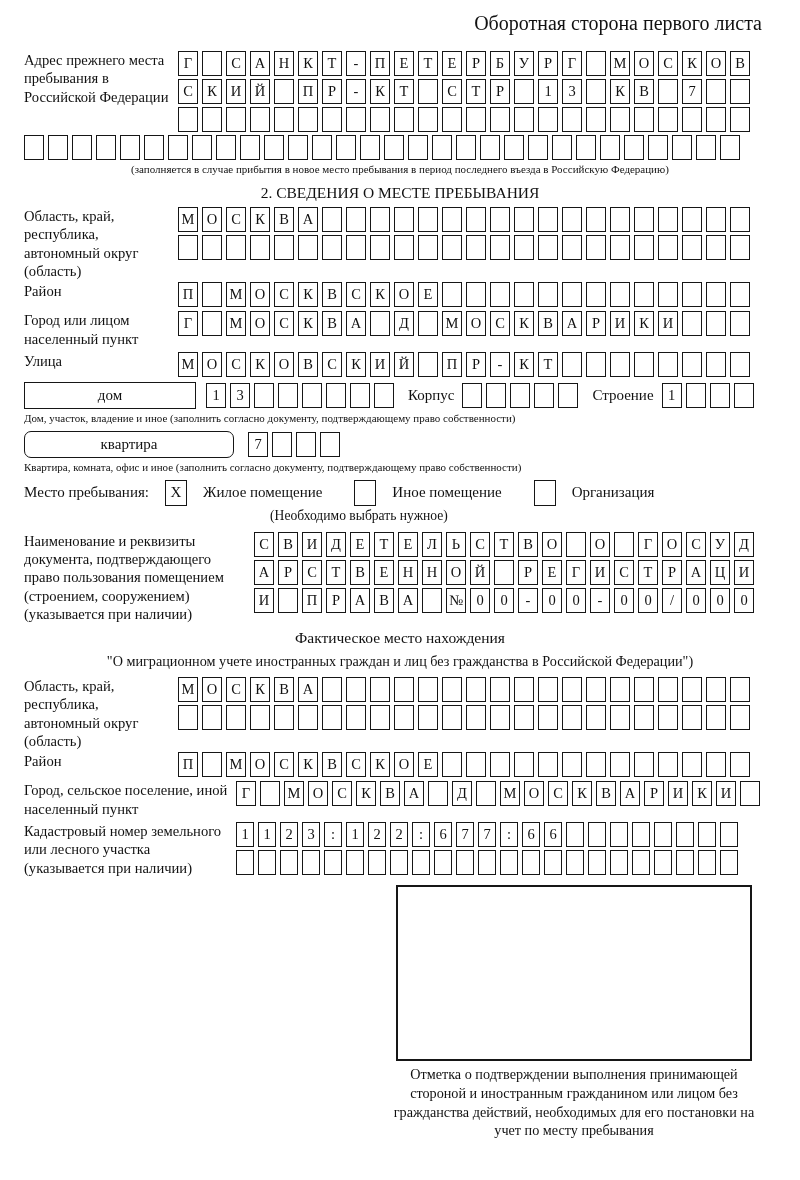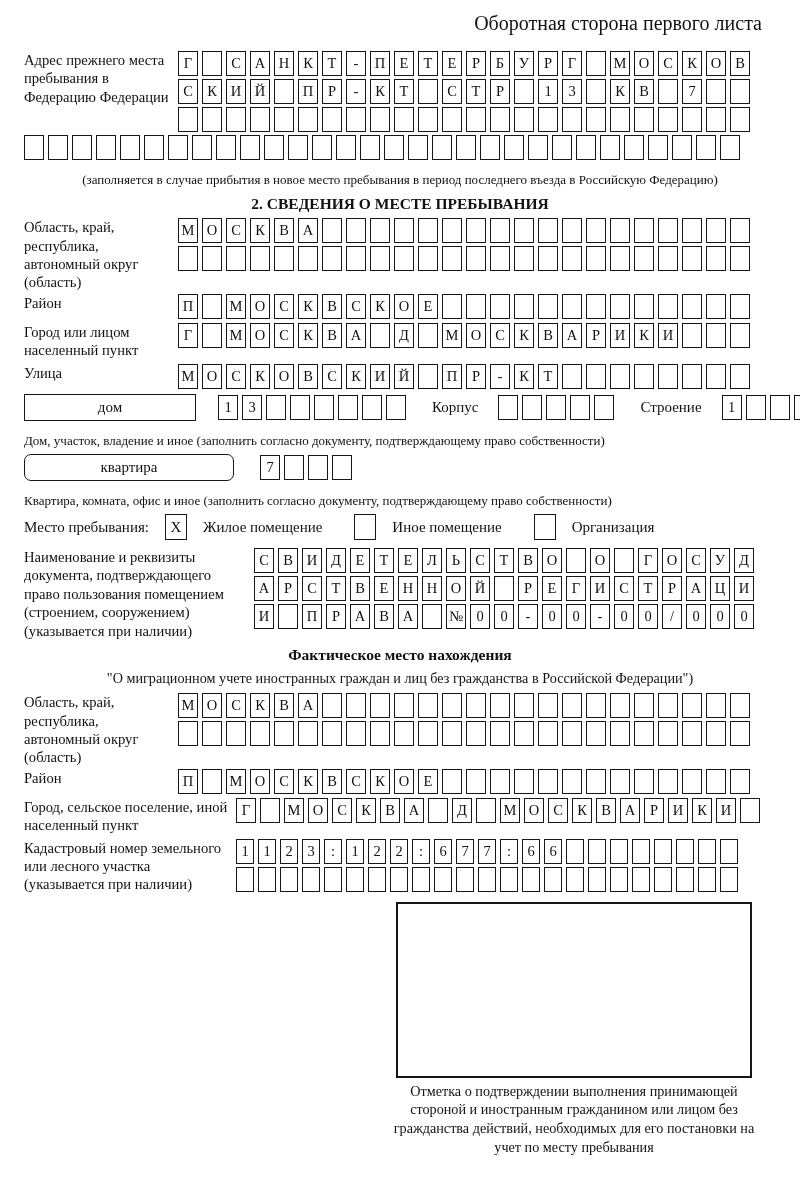--- a/index.html
+++ b/index.html
@@ -13,24 +13,24 @@
           font-size:14.6px;line-height:1.26;flex:none;}
   .flabel.wide{width:230px;}
   .flabel.mid{width:212px;}
   .fcol{display:flex;flex-direction:column;gap:3px;}
   .cellrow{display:flex;gap:4px;}
   .cell{width:20px;height:25px;border:1.7px solid #161616;box-sizing:border-box;
         display:flex;align-items:center;justify-content:center;
         font-size:14.5px;flex:none;background:#fff;}
   .cell.sm{width:18px;}
   .fullrow{margin-top:3px;}
-  .note{font-size:13px;line-height:1.25;margin-top:12px;}
+  .note{font-size:11px;line-height:1.25;margin-top:3px;}
   .center{text-align:center;}
-  .sect-title{text-align:center;font-weight:bold;font-size:15.5px;margin:7px 0 5px 0;}
-  .domrow{display:flex;align-items:center;gap:16px;margin-top:5px;}
+  .sect-title{text-align:center;font-weight:normal;font-size:15.5px;margin:7px 0 5px 0;}
+  .domrow{display:flex;align-items:center;gap:4px;margin-top:5px;}
   .wbox{height:27px;border:1.8px solid #161616;box-sizing:border-box;
         display:flex;align-items:center;justify-content:center;font-size:15px;flex:none;}
   .wbox.dom{width:172px;margin-right:6px;}
   .wbox.kv{width:210px;margin-right:10px;border-radius:7px;}
   .inl-label{font-size:15px;margin:0 4px 0 10px;flex:none;}
   .mestorow{display:flex;align-items:center;gap:16px;margin-top:5px;font-size:15px;}
   .checkbox{width:22px;height:26px;border:1.8px solid #161616;box-sizing:border-box;
             display:flex;align-items:center;justify-content:center;font-size:15px;flex:none;}
   .opt-label{margin-right:16px;text-align:center;}
   .choose-note{font-size:13.6px;margin-left:170px;width:330px;text-align:center;margin-top:2px;}
@@ -41,21 +41,21 @@
   .mt2{margin-top:2px;}.mt4{margin-top:4px;}.mt6{margin-top:6px;}.mt8{margin-top:8px;}.mt16{margin-top:16px;}
 </style>
 </head>
 <body>
 
 <div class="page">
 
   <div class="hdr">Оборотная сторона первого листа</div>
 
   <div class="frow mt16">
-    <div class="flabel">Адрес прежнего места пребывания в Федерацию Федерации</div>
+    <div class="flabel">Адрес прежнего места пребывания в Российской Федерации</div>
     <div class="fcol">
       <div class="cellrow">
           <span class="cell">Г</span>
           <span class="cell"></span>
           <span class="cell">С</span>
           <span class="cell">А</span>
           <span class="cell">Н</span>
           <span class="cell">К</span>
           <span class="cell">Т</span>
           <span class="cell">-</span>
@@ -357,20 +357,21 @@
 
   <div class="mestorow">
     <span>Место пребывания:</span>
     <span class="checkbox">X</span>
     <span class="opt-label">Жилое помещение</span>
     <span class="checkbox"></span>
     <span class="opt-label">Иное помещение</span>
     <span class="checkbox"></span>
     <span class="opt-label">Организация</span>
   </div>
+  <div class="choose-note">(Необходимо выбрать нужное)</div>
 
   <div class="frow mt8">
     <div class="flabel wide">Наименование и реквизиты документа, подтверждающего право пользования помещением (строением, сооружением) (указывается при наличии)</div>
     <div class="fcol">
       <div class="cellrow">
           <span class="cell">С</span>
           <span class="cell">В</span>
           <span class="cell">И</span>
           <span class="cell">Д</span>
           <span class="cell">Е</span>

